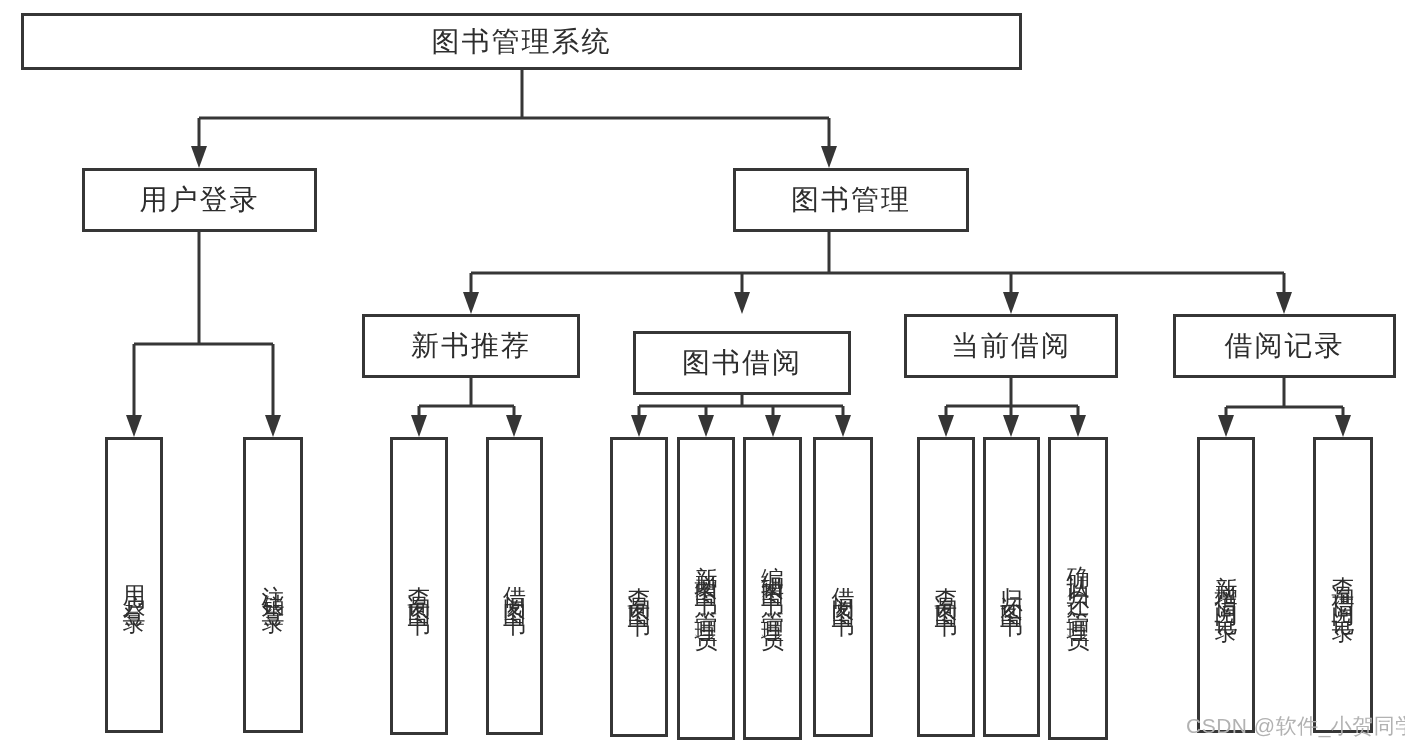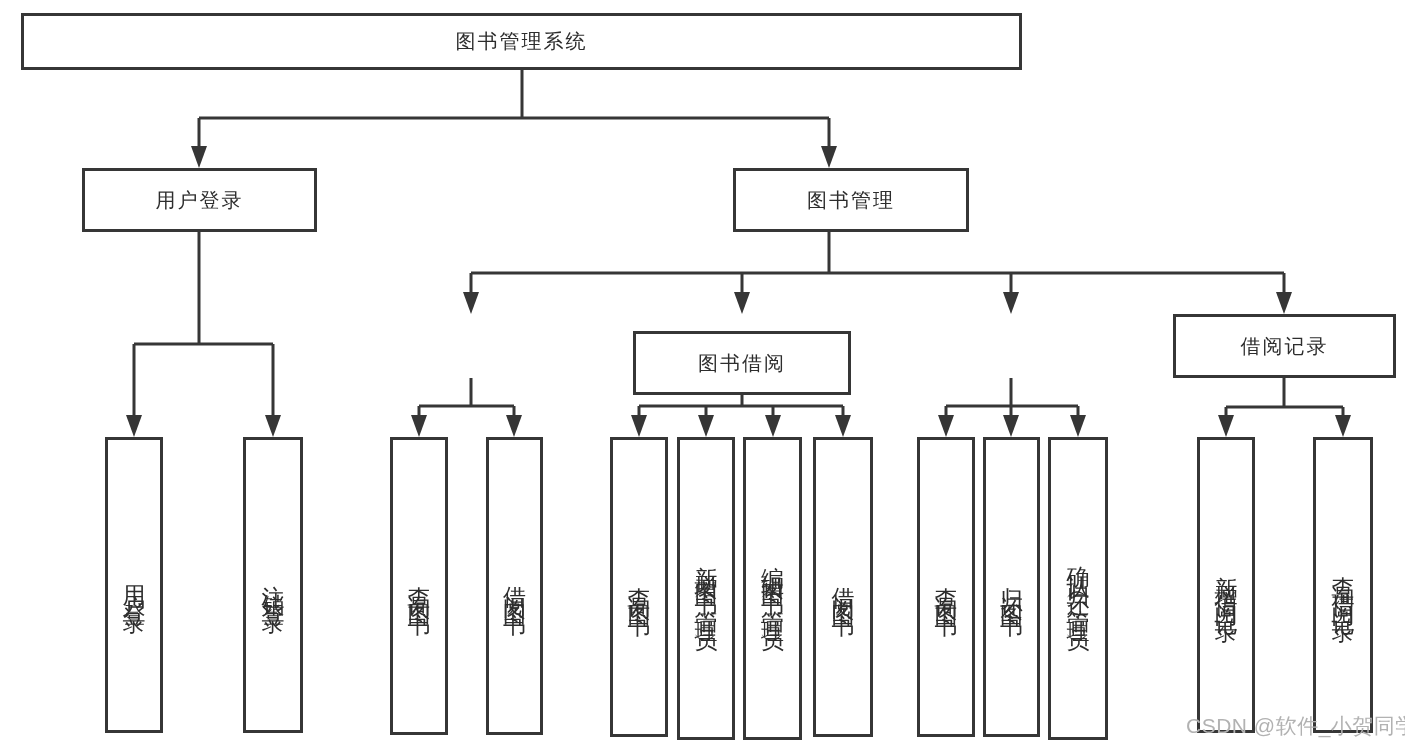--- a/index.html
+++ b/index.html
@@ -25,21 +25,21 @@
   }
   .box {
     position: absolute;
     box-sizing: border-box;
     border: 3px solid #363636;
     background: #ffffff;
     display: flex;
     align-items: center;
     justify-content: center;
     color: #2d2d2d;
-    font-size: 20px;
+    font-size: 28px;
     letter-spacing: 2px;
     z-index: 2;
     white-space: nowrap;
   }
   .vbox {
     writing-mode: vertical-rl;
     text-orientation: mixed;
     font-size: 23px;
     letter-spacing: 9px;
     line-height: 1;
@@ -90,21 +90,23 @@
       <polygon points="1218,415 1234,415 1226,437"></polygon>
       <polygon points="1335,415 1351,415 1343,437"></polygon>
     </g>
   </svg>
 
   <div class="box" style="left:21px; top:13px; width:1001px; height:57px;">图书管理系统</div>
 
   <div class="box" style="left:82px; top:168px; width:235px; height:64px;">用户登录</div>
   <div class="box" style="left:733px; top:168px; width:236px; height:64px;">图书管理</div>
 
+  <div class="box" style="left:362px; top:314px; width:218px; height:64px;">新书推荐</div>
   <div class="box" style="left:633px; top:331px; width:218px; height:64px;">图书借阅</div>
+  <div class="box" style="left:904px; top:314px; width:214px; height:64px;">当前借阅</div>
   <div class="box" style="left:1173px; top:314px; width:223px; height:64px;">借阅记录</div>
 
   <div class="box vbox" style="left:105px; top:437px; width:58px; height:296px;">用户登录</div>
   <div class="box vbox" style="left:243px; top:437px; width:60px; height:296px;">注销登录</div>
 
   <div class="box vbox" style="left:390px; top:437px; width:58px; height:298px;">查询图书</div>
   <div class="box vbox" style="left:486px; top:437px; width:57px; height:298px;">借阅图书</div>
 
   <div class="box vbox" style="left:610px; top:437px; width:58px; height:300px;">查询图书</div>
   <div class="box vbox" style="left:677px; top:437px; width:58px; height:303px;">新增图书（管理员）</div>

